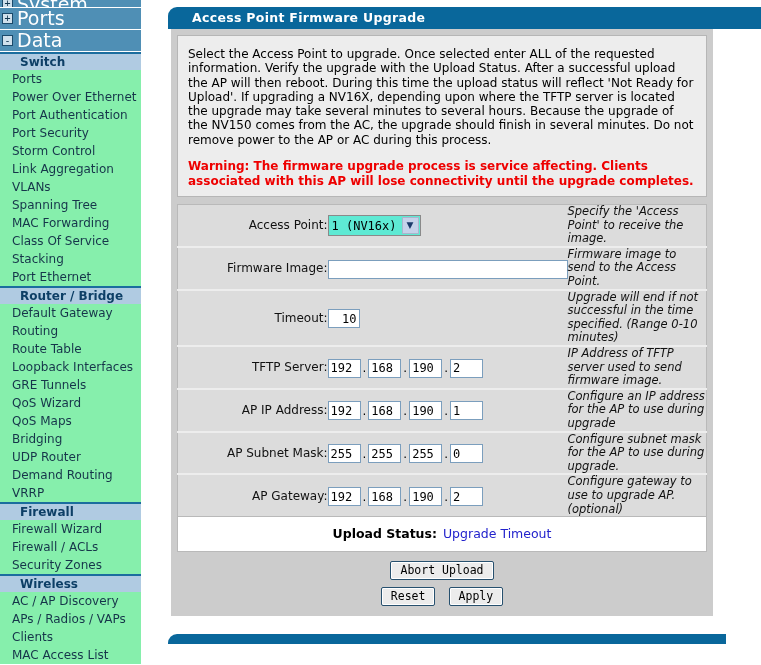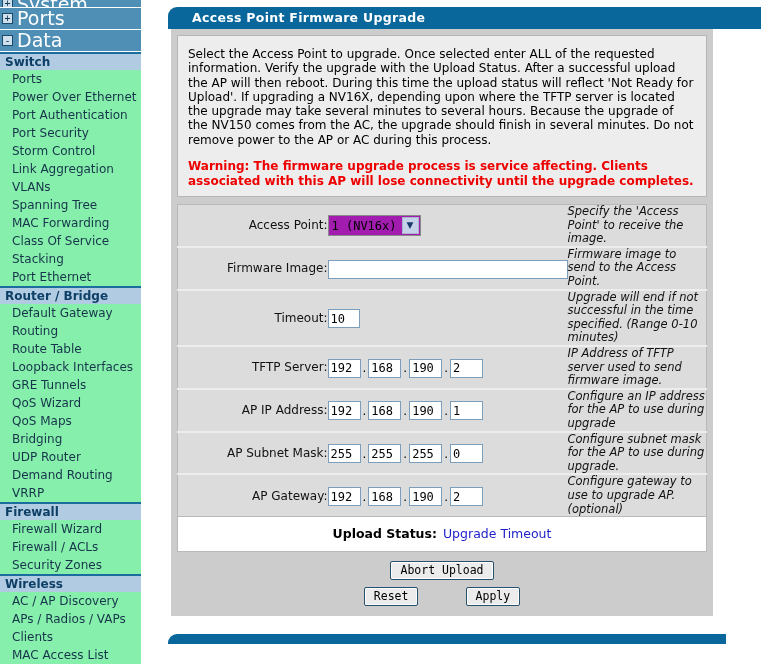--- a/index.html
+++ b/index.html
@@ -45,21 +45,21 @@
     margin-right: 4px;
     flex: none;
   }
   .nav-top .lbl { font-size: 19px; letter-spacing: 0px; }
 
   .nav-group {
     background: #b0cbe2;
     color: #0d3f66;
     font-size: 12px;
     font-weight: bold;
-    padding: 1px 0 1px 5px;
+    padding: 1px 0 1px 20px;
     border-top: 2px solid #1b6d9e;
     white-space: nowrap;
   }
   .nav-item {
     background: #86efac;
     color: #16354a;
     font-size: 12px;
     padding: 1px 0 1px 12px;
     white-space: nowrap;
     line-height: 16px;
@@ -138,29 +138,29 @@
   input[type=text] {
     font-family: "DejaVu Sans Mono", monospace;
     font-size: 12px;
     border: 1px solid #7b9ebd;
     background: #ffffff;
     color: #000;
     padding: 1px 2px;
     height: 19px;
     outline: none;
   }
-  .inp-small { width: 32px; }
+  .inp-small { width: 32px; text-align: right; }
   .inp-wide  { width: 240px; }
   .inp-octet { width: 33px; }
   .dot { font-size: 12px; padding: 0 2px; color:#000; }
 
   .sel-wrap {
     display: inline-flex; align-items: center;
     border: 1px solid #8a8a8a;
-    background: #a21caf;
+    background: #5eead4;
     height: 21px;
     padding: 0 1px 0 3px;
   }
   .sel-wrap .sel-txt {
     font-family: "DejaVu Sans Mono", monospace;
     font-size: 12px;
     color: #000;
     padding-right: 5px;
     white-space: nowrap;
   }
@@ -186,21 +186,21 @@
   .btnrow { text-align: center; padding-top: 7px; }
   .btnrow.second { padding-top: 5px; padding-bottom: 2px; }
   .btn {
     font-family: "DejaVu Sans Mono", monospace;
     font-size: 11.5px;
     background: #ececec;
     border: 1px solid #27506e;
     border-radius: 2px;
     padding: 1px 9px 2px 9px;
     color: #000;
-    margin: 0 21px;
+    margin: 0 4px;
     box-shadow: inset 0 0 0 1px #ffffff;
     cursor: pointer;
   }
 
   .panel-head-2 {
     width: 558px;
     height: 10px;
     background: #09679b;
     border-top-left-radius: 9px;
     margin-top: 18px;

